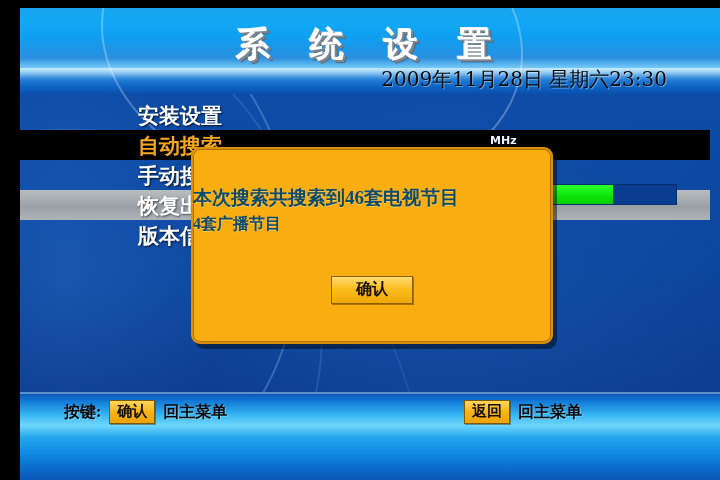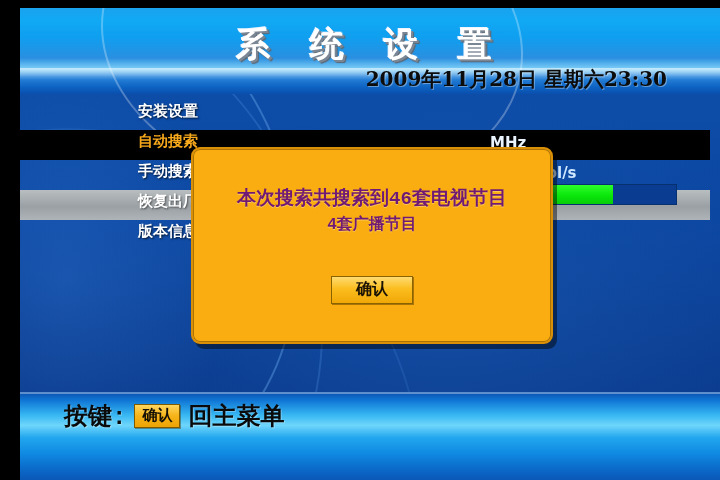--- a/index.html
+++ b/index.html
@@ -36,59 +36,59 @@
     border:2px solid rgba(255,255,255,.28);border-radius:50%;transform:rotate(8deg);}
 
   #title{
     position:absolute;left:0;top:14px;width:702px;text-align:center;
     font-size:34px;font-weight:bold;letter-spacing:14px;color:#ffffff;
     text-shadow:2px 2px 0 #7b8694, 3px 3px 1px #5c6773, -1px -1px 0 #eef5ff;
     font-family:"DejaVu Sans","Liberation Sans",sans-serif;
   }
   #datetime{
     position:absolute;right:55px;top:58px;
-    font-size:20px;font-weight:bold;color:#0c0c0c;letter-spacing:0px;
+    font-size:20px;font-weight:normal;color:#0c0c0c;letter-spacing:0px;
     text-shadow:1px 1px 0 rgba(255,255,255,.35);
     font-family:"DejaVu Serif","Liberation Serif",serif;
   }
 
   
   #menu{position:absolute;left:0;top:92px;width:702px;}
   .row{position:relative;height:30px;margin-bottom:0;}
   .row .band{position:absolute;left:0;top:0;width:690px;height:30px;}
   .row.sel .band{background:#000000;}
   .row.alt .band{background:linear-gradient(180deg,#b9bec0,#9aa0a4 55%,#aeb4b8);}
   .row .label{
-    position:absolute;left:118px;top:2px;font-size:15px;font-weight:bold;
+    position:absolute;left:118px;top:2px;font-size:21px;font-weight:bold;
     font-family:"DejaVu Serif","Liberation Serif",serif;color:#ffffff;
     text-shadow:1px 1px 2px rgba(0,0,0,.75);white-space:nowrap;
   }
   .row.sel .label{color:#f7a81b;text-shadow:1px 1px 2px rgba(0,0,0,.9);text-align:center;}
   .row.alt .label{color:#ffffff;text-shadow:1px 1px 2px rgba(0,0,0,.55);}
   .row .value{
-    position:absolute;left:470px;top:4px;font-size:15px;font-weight:bold;
+    position:absolute;left:470px;top:4px;font-size:11px;font-weight:bold;
     font-family:"DejaVu Sans","Liberation Sans",sans-serif;color:#cfe8ff;white-space:nowrap;
   }
   .row.sel .value{color:#e9f4ff;}
 
   
   #progress-wrap{position:absolute;left:430px;top:176px;width:225px;height:19px;
     background:#0a3d92;border:1px solid #07306f;}
   #progress-fill{height:100%;background:linear-gradient(180deg,#2bff2b,#09e409 60%,#0acc0a);}
 
   
   #dialog{
     position:absolute;left:171px;top:139px;width:358px;height:193px;
     background:#f9ad10;
     border:2px solid #d98f06;border-radius:9px;
     box-shadow:4px 5px 0 rgba(0,0,0,.45), 0 0 0 1px rgba(120,75,0,.6) inset;
   }
   #dlg-line1, #dlg-line2{
-    position:absolute;width:100%;text-align:center;color:#701a75;
-    font-weight:bold;font-family:Liberation Mono, monospace;
+    position:absolute;width:100%;text-align:left;color:#0c4a6e;
+    font-weight:bold;font-family:Liberation Serif, serif;
     text-shadow:0 1px 0 rgba(255,225,150,.5);
   }
   #dlg-line1{top:36px;font-size:19px;letter-spacing:0px;}
   #dlg-line2{top:65px;font-size:16px;}
   #dlg-ok{
     position:absolute;left:50%;transform:translateX(-50%);top:127px;
     min-width:56px;padding:2px 12px 3px;
     background:linear-gradient(180deg,#ffdc72,#fbbd1e 45%,#f0a806);
     border:1px solid #8a6300;
     color:#1a1205;font-size:16px;font-weight:bold;
@@ -98,22 +98,22 @@
 
   
   #footer{
     position:absolute;left:0;bottom:0;width:702px;height:88px;
     background:linear-gradient(180deg,#0a4fae 0%, #1178d6 10%, #36b6f2 26%, #6fd6fb 38%, #22a6ee 52%, #0f8ae2 70%, #0b6ccb 86%, #0a57b6 100%);
   }
   #footer .ftr-line{position:absolute;left:0;top:0;width:702px;height:2px;background:rgba(255,255,255,.35);}
   #footer .ftr-content{position:absolute;left:44px;top:8px;right:20px;height:30px;}
   .ftr-text{
     display:inline-block;vertical-align:middle;
-    font-size:24px;font-weight:bold;color:#0a0a0a;
-    font-family:Liberation Mono, monospace;
+    font-size:16px;font-weight:bold;color:#0a0a0a;
+    font-family:Liberation Serif, serif;
     text-shadow:1px 1px 0 rgba(255,255,255,.30);
   }
   .key-badge{
     display:inline-block;vertical-align:middle;margin:0 8px;
     padding:1px 7px 2px;
     background:linear-gradient(180deg,#ffd65e,#f6b318 50%,#eda405);
     border:1px solid #7d5a00;
     color:#151005;font-size:15px;font-weight:bold;
     font-family:"DejaVu Serif","Liberation Serif",serif;
     box-shadow:1px 1px 0 rgba(70,48,0,.45);
@@ -178,17 +178,18 @@
     <div id="dialog">
       <div id="dlg-line1">本次搜索共搜索到46套电视节目</div>
       <div id="dlg-line2">4套广播节目</div>
       <div id="dlg-ok">确认</div>
     </div>
 
     <div id="footer">
       <div class="ftr-line"></div>
       <div class="ftr-content">
         <span class="ftr-text">按键:</span><span class="key-badge">确认</span><span class="ftr-text">回主菜单</span>
+        <span id="ftr-right"><span class="key-badge">返回</span><span class="ftr-text">回主菜单</span></span>
       </div>
     </div>
 
   </div>
 </div>
 
 </body></html>

